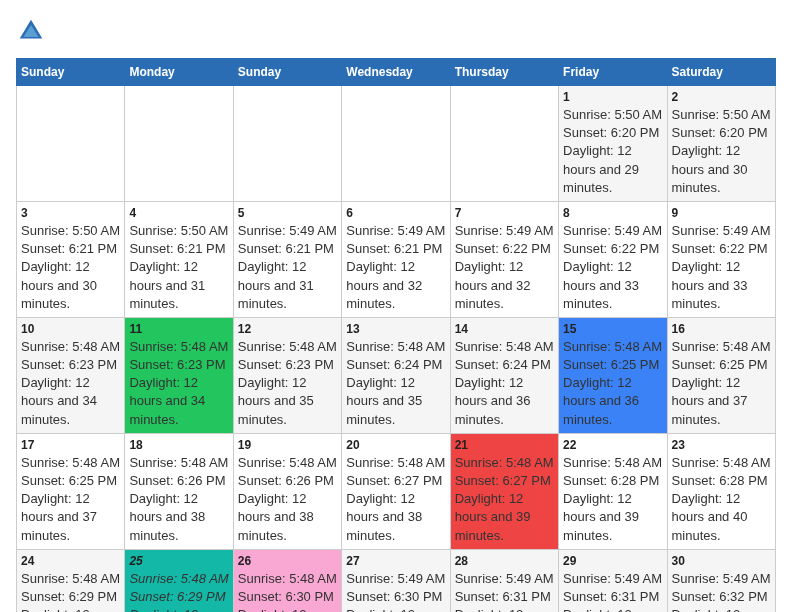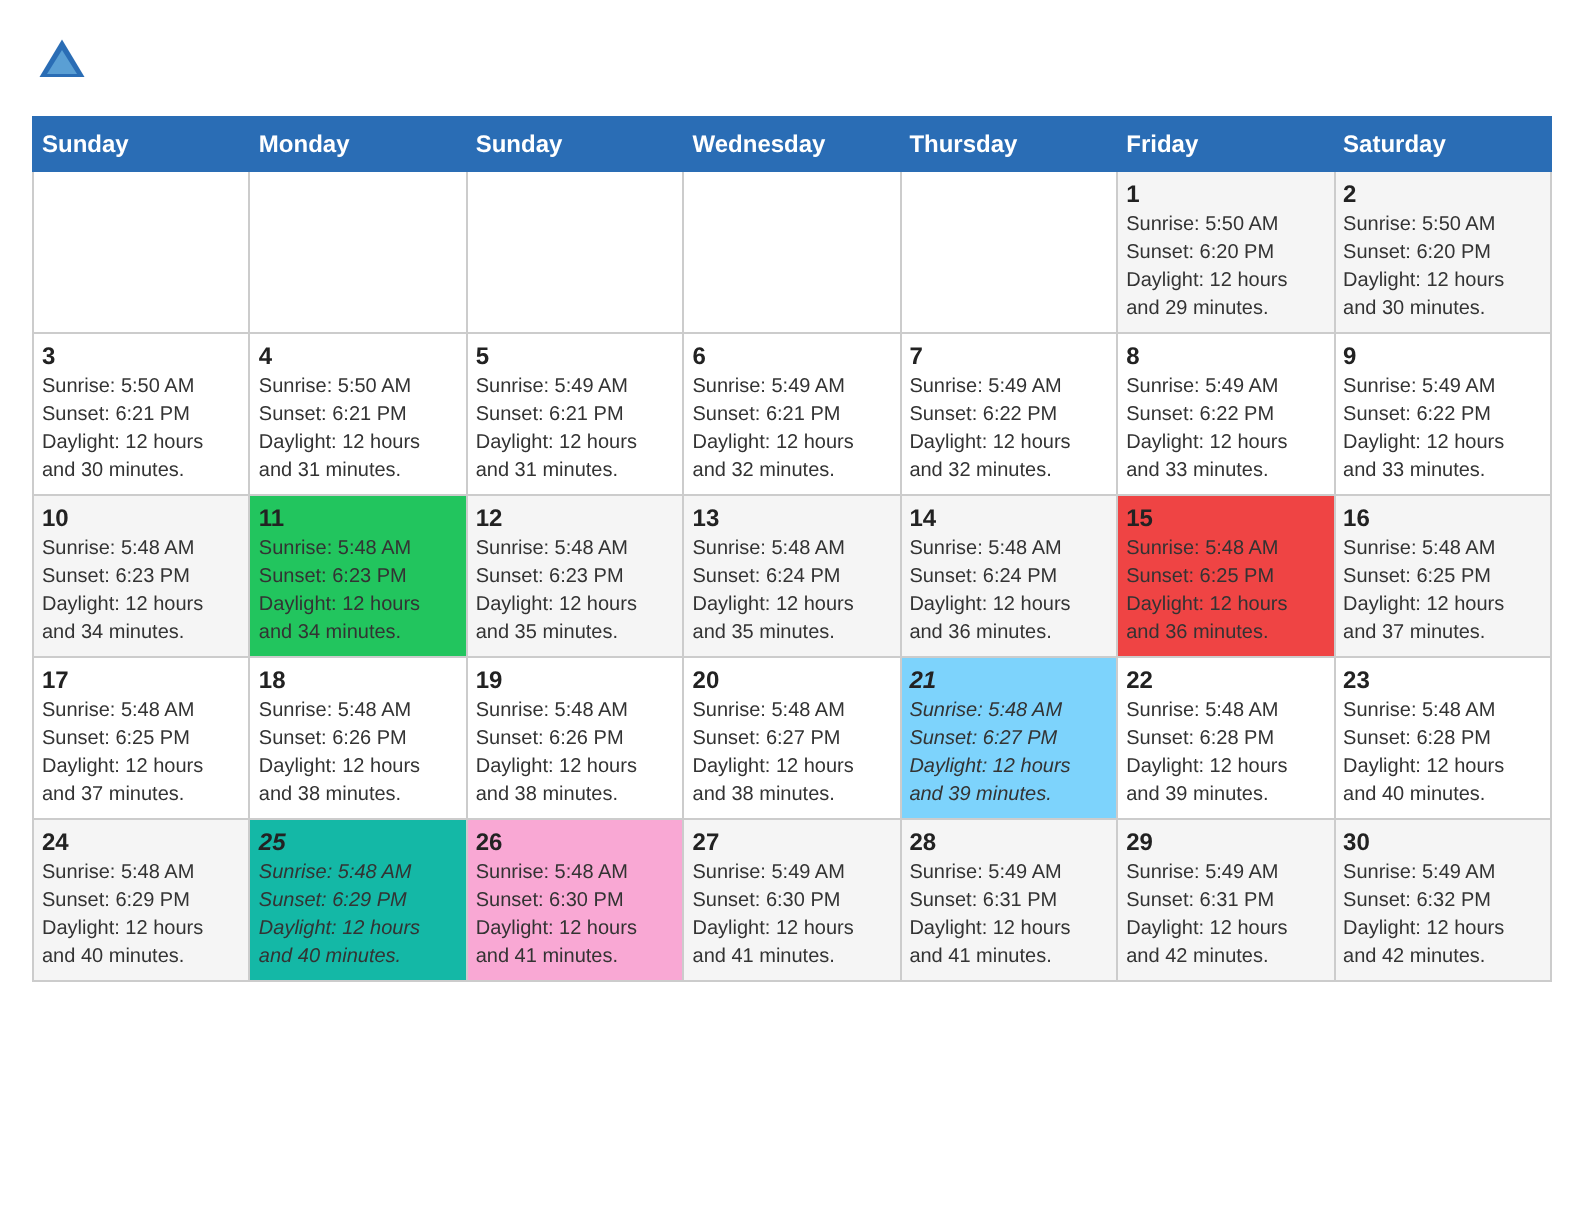--- a/index.html
+++ b/index.html
@@ -74,21 +74,21 @@
       background: #fff;
     }
     .day-num {
       font-weight: bold;
       font-size: 12px;
       margin-bottom: 2px;
       color: #222;
     }
     .day-info {
       color: #333;
-      font-size: 10px;
+      font-size: 13px;
       line-height: 1.4;
     }
     .empty-cell {
       background: #fff !important;
     }
   </style>
 </head>
 <body>
 
 <div class="header">
@@ -208,21 +208,21 @@
           <div class="day-info" style="white-space: pre-line;">Sunrise: 5:48 AM
 Sunset: 6:24 PM
 Daylight: 12 hours and 35 minutes.</div>
         </td>
         <td style="background: rgb(245, 245, 245);">
           <div class="day-num">14</div>
           <div class="day-info" style="white-space: pre-line;">Sunrise: 5:48 AM
 Sunset: 6:24 PM
 Daylight: 12 hours and 36 minutes.</div>
         </td>
-        <td style="background: #ef4444;">
+        <td style="background: #3b82f6;">
           <div class="day-num">15</div>
           <div class="day-info" style="white-space: pre-line;">Sunrise: 5:48 AM
 Sunset: 6:25 PM
 Daylight: 12 hours and 36 minutes.</div>
         </td>
         <td style="background: rgb(245, 245, 245);">
           <div class="day-num">16</div>
           <div class="day-info" style="white-space: pre-line;">Sunrise: 5:48 AM
 Sunset: 6:25 PM
 Daylight: 12 hours and 37 minutes.</div>
@@ -246,21 +246,21 @@
           <div class="day-info" style="white-space: pre-line;">Sunrise: 5:48 AM
 Sunset: 6:26 PM
 Daylight: 12 hours and 38 minutes.</div>
         </td>
         <td style="background: rgb(255, 255, 255);">
           <div class="day-num">20</div>
           <div class="day-info" style="white-space: pre-line;">Sunrise: 5:48 AM
 Sunset: 6:27 PM
 Daylight: 12 hours and 38 minutes.</div>
         </td>
-        <td style="background: #7dd3fc; font-style: italic;">
+        <td style="background: #ef4444;">
           <div class="day-num">21</div>
           <div class="day-info" style="white-space: pre-line;">Sunrise: 5:48 AM
 Sunset: 6:27 PM
 Daylight: 12 hours and 39 minutes.</div>
         </td>
         <td style="background: rgb(255, 255, 255);">
           <div class="day-num">22</div>
           <div class="day-info" style="white-space: pre-line;">Sunrise: 5:48 AM
 Sunset: 6:28 PM
 Daylight: 12 hours and 39 minutes.</div>

